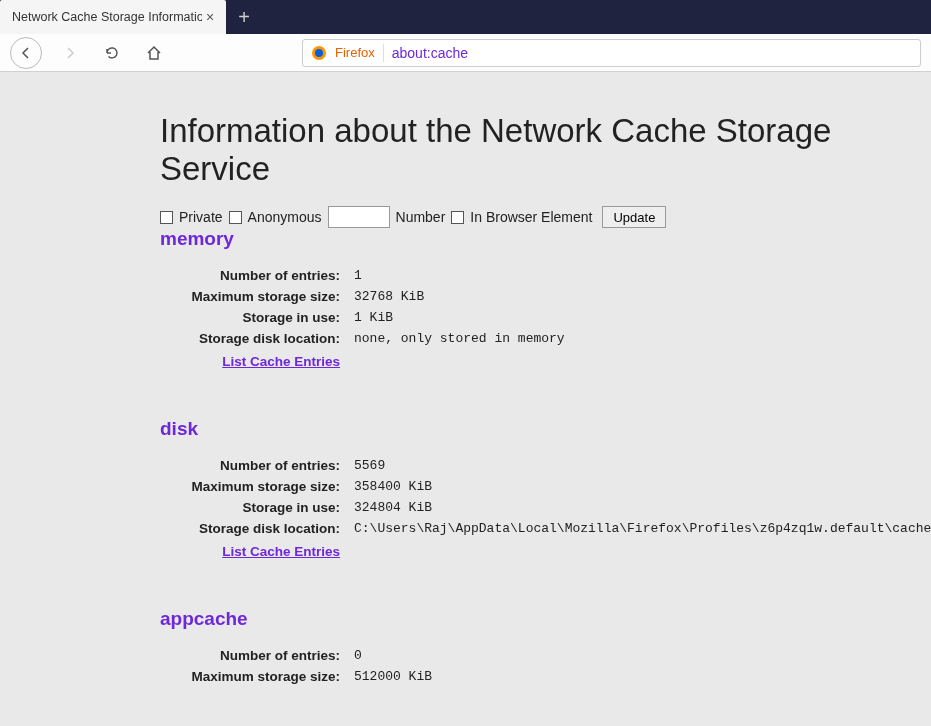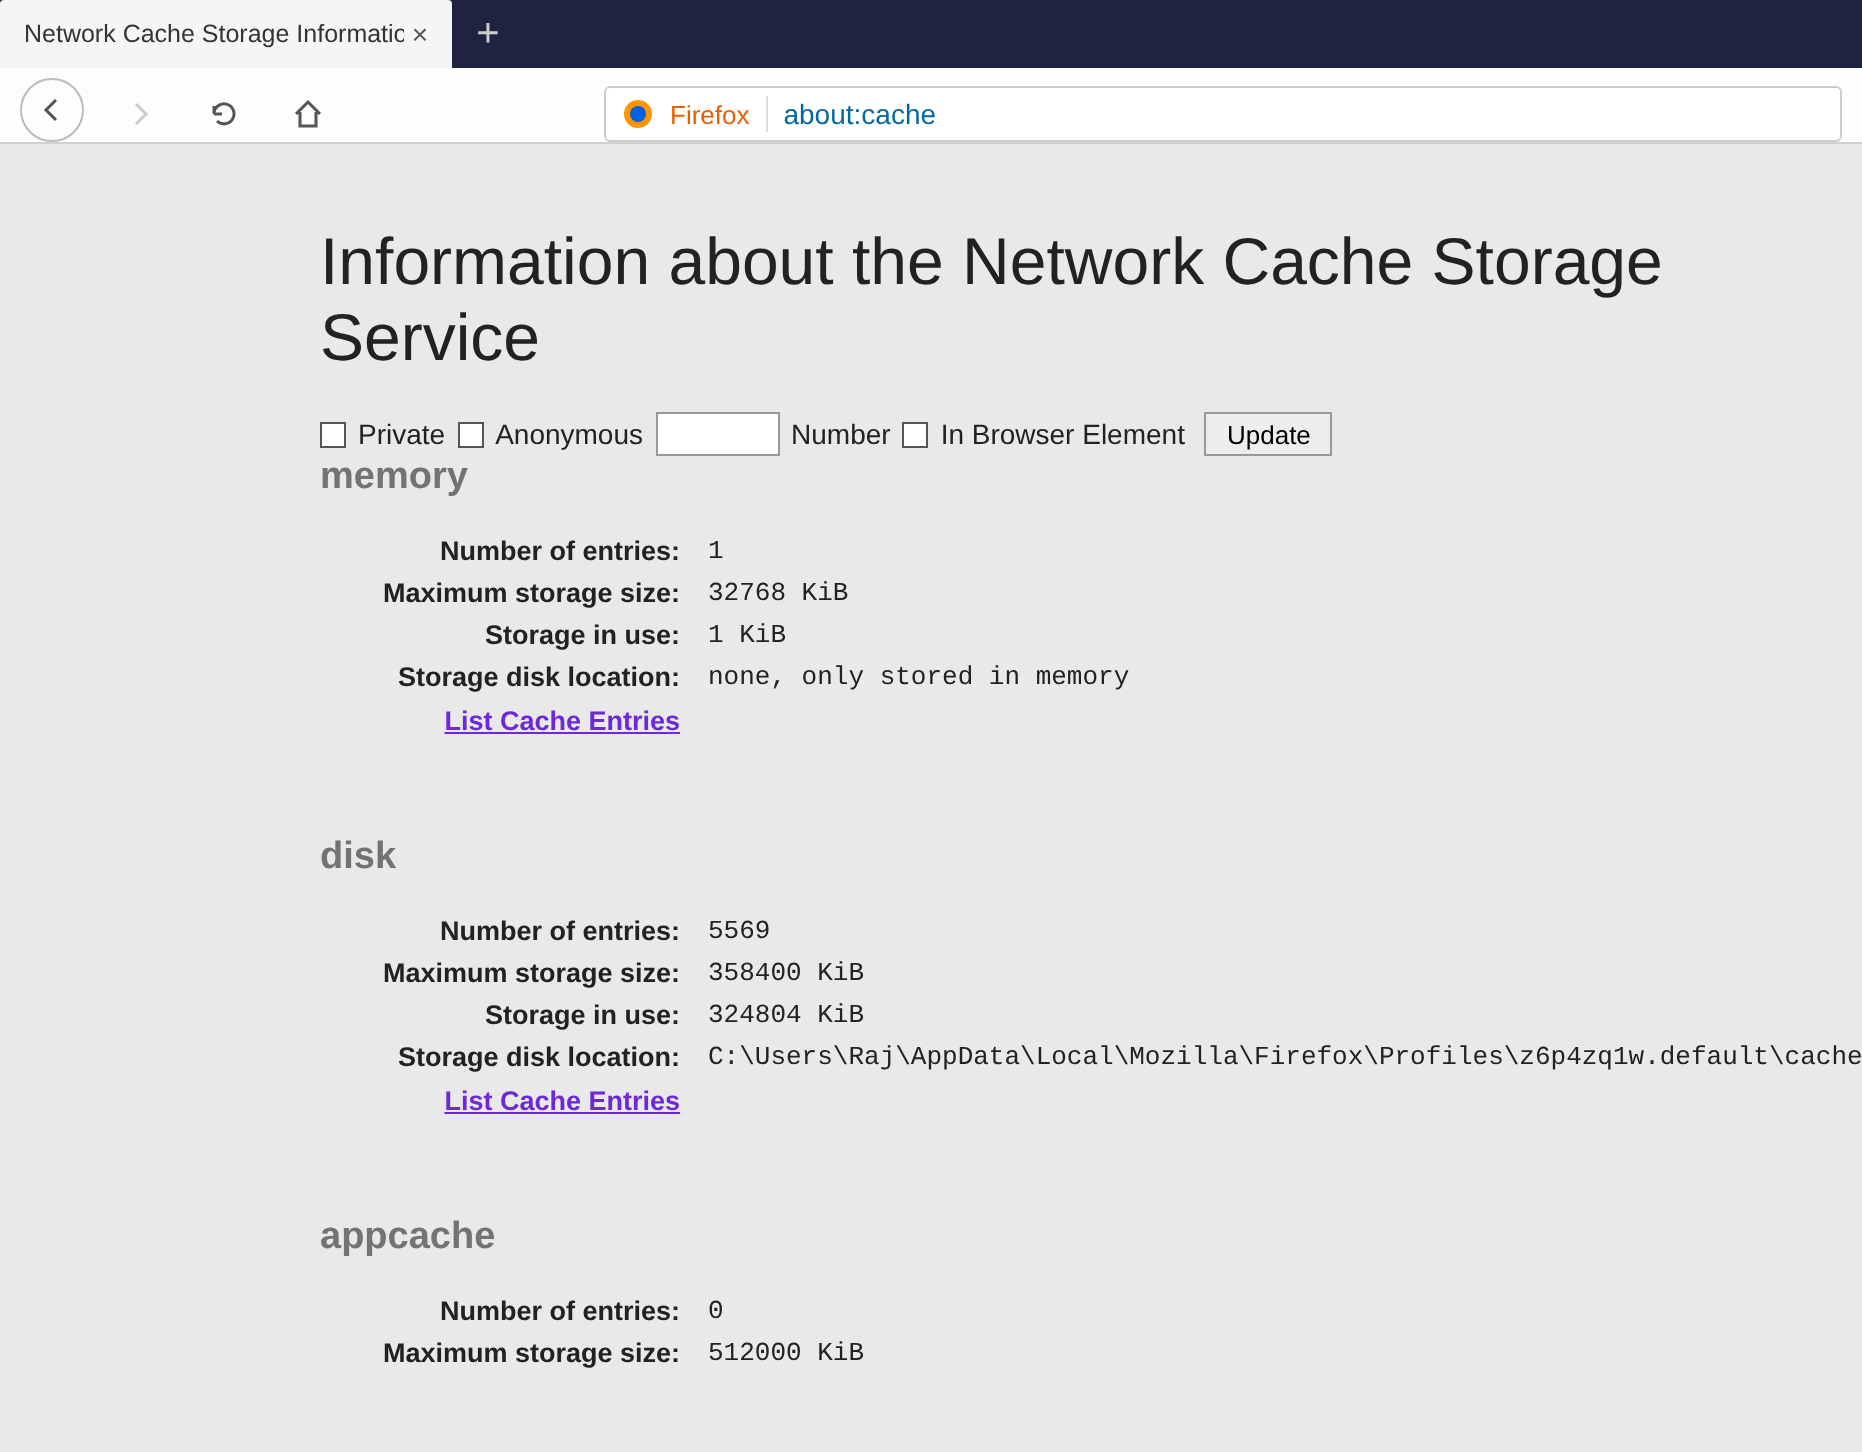--- a/index.html
+++ b/index.html
@@ -51,21 +51,21 @@
       align-items: center;
       justify-content: center;
       color: #ccc;
       font-size: 20px;
       cursor: pointer;
     }
     .toolbar {
       background: #fdfdfd;
       height: 38px;
       display: flex;
-      align-items: flex-end;
+      align-items: center;
       padding: 0 10px;
       gap: 14px;
       border-bottom: 1px solid #d0d0d0;
     }
     .nav-btn {
       width: 28px;
       height: 28px;
       display: flex;
       align-items: center;
       justify-content: center;
@@ -96,21 +96,21 @@
       width: 16px;
       height: 16px;
       display: inline-block;
     }
     .ff-name { color: #e66000; font-size: 13px; }
     .url-divider {
       width: 1px;
       height: 18px;
       background: #ddd;
     }
-    .url-text { color: #0369a1; font-size: 14px; }
+    .url-text { color: #6d28d9; font-size: 14px; }
 
     .content {
       padding: 20px 0 0 160px;
     }
     h1.page-title {
       font-weight: 400;
       font-size: 33px;
       color: #222;
       margin: 20px 0 18px 0;
     }
@@ -141,21 +141,21 @@
       background: #eee;
       font-size: 13px;
       cursor: pointer;
       margin-left: 4px;
       text-align: center;
     }
 
     h2.section-title {
       font-weight: 700;
       font-size: 19px;
-      color: #737373;
+      color: #6d28d9;
       margin-bottom: 18px;
     }
     .section { margin-bottom: 48px; }
     .info-table {
       display: grid;
       grid-template-columns: 180px auto;
       row-gap: 6px;
       column-gap: 14px;
       margin-left: 0;
     }

